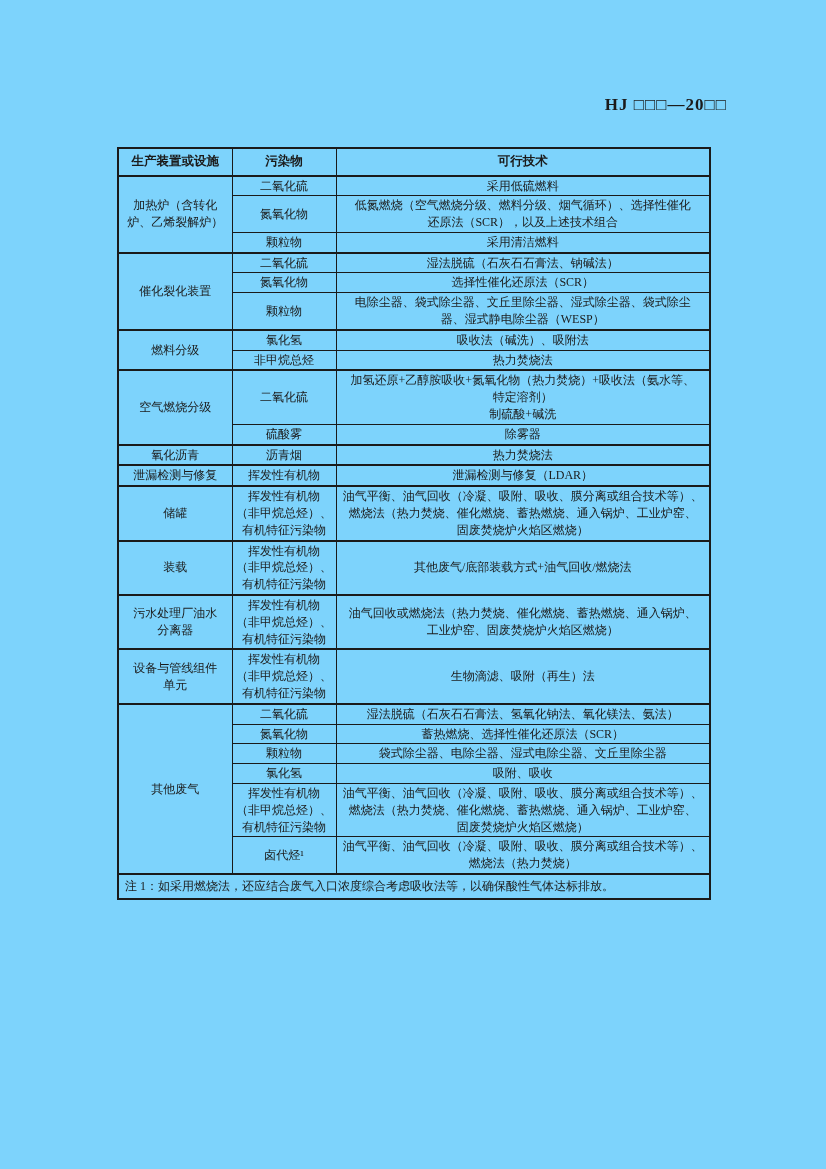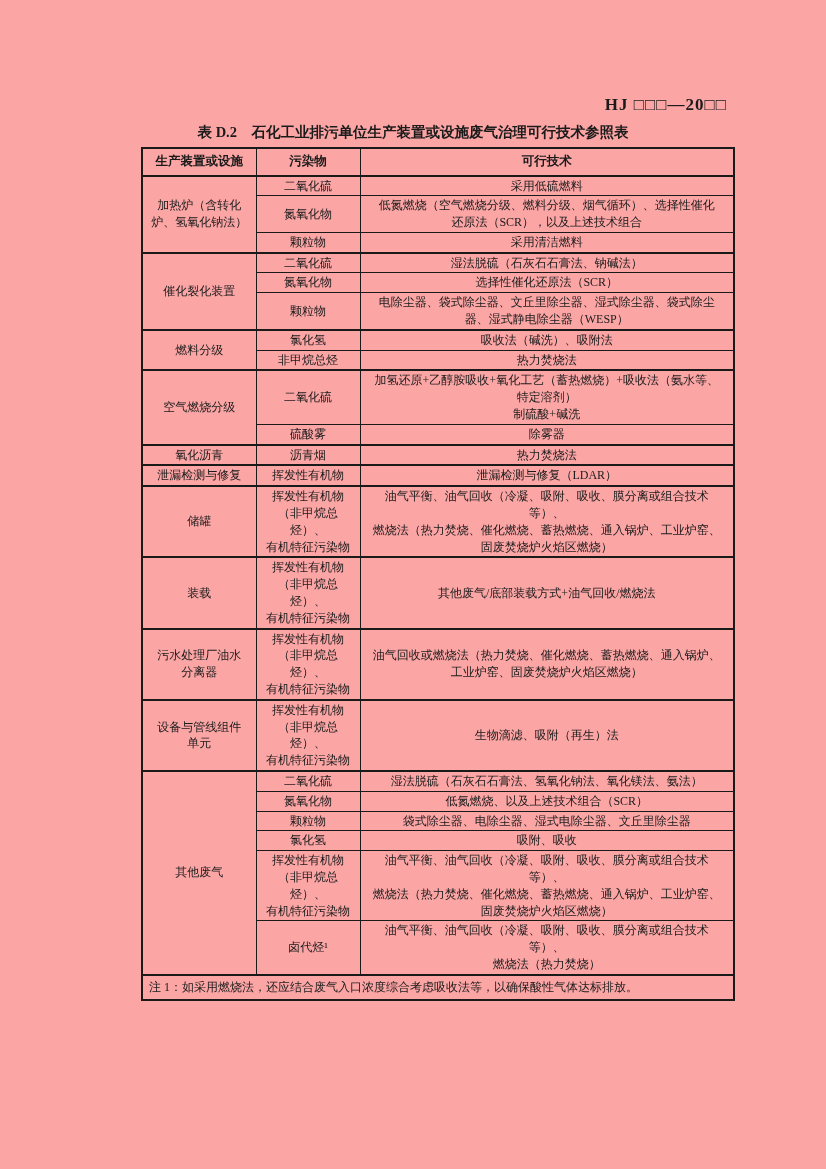--- a/index.html
+++ b/index.html
@@ -2,21 +2,21 @@
 <html><head>
 <meta charset="utf-8">
 <style>
   * { margin: 0; padding: 0; box-sizing: border-box; }
   html, body { background: #e8e8e8; }
   .page {
     position: relative;
     width: 826px;
     height: 1169px;
     margin: 0 auto;
-    background: #fca5a5;
+    background: #7dd3fc;
     font-family: "Liberation Serif", "DejaVu Serif", serif;
     color: #1b1b1b;
     overflow: hidden;
   }
   .doc-header {
     position: absolute;
     top: 95px;
     right: 99px;
     font-size: 17px;
     font-weight: bold;
@@ -33,27 +33,26 @@
     font-weight: bold;
   }
   table.ref-table {
     position: absolute;
     top: 147px;
     left: 117px;
     width: 592px;
     border-collapse: collapse;
     table-layout: fixed;
     border: 2px solid #1a1a1a;
-    margin-left: 24px;
   }
   .ref-table th, .ref-table td {
     border: 1px solid #1a1a1a;
     font-size: 12px;
     line-height: 1.4;
-    padding: 1px 8px;
+    padding: 1px 0;
     text-align: center;
     vertical-align: middle;
     white-space: pre-line;
   }
   .ref-table th {
     font-weight: bold;
     font-size: 12.5px;
     padding: 4px 3px;
   }
   .ref-table tr.group-start th,
@@ -73,39 +72,38 @@
     font-size: 13px;
   }
 </style>
 </head>
 <body>
 
 <div class="page">
 
   <div class="doc-header">HJ □□□—20□□</div>
 
-  <div class="table-title">表 D.2　石化工业排污单位生产装置或设施废气治理可行技术参照表</div>
 
   <table class="ref-table">
     <colgroup>
       <col style="width:114px">
       <col style="width:104px">
       <col style="width:374px">
     </colgroup>
     <thead>
       <tr>
         <th>生产装置或设施</th>
         <th>污染物</th>
         <th>可行技术</th>
       </tr>
     </thead>
     <tbody>
         <tr class="group-start">
           <td rowspan="3">加热炉（含转化
-炉、氢氧化钠法）</td>
+炉、乙烯裂解炉）</td>
           <td>二氧化硫</td>
           <td>采用低硫燃料</td>
         </tr>
         <tr>
           <td>氮氧化物</td>
           <td>低氮燃烧（空气燃烧分级、燃料分级、烟气循环）、选择性催化
 还原法（SCR），以及上述技术组合</td>
         </tr>
         <tr>
           <td>颗粒物</td>
@@ -130,21 +128,21 @@
           <td>氯化氢</td>
           <td>吸收法（碱洗）、吸附法</td>
         </tr>
         <tr>
           <td>非甲烷总烃</td>
           <td>热力焚烧法</td>
         </tr>
         <tr class="group-start">
           <td rowspan="2">空气燃烧分级</td>
           <td>二氧化硫</td>
-          <td>加氢还原+乙醇胺吸收+氧化工艺（蓄热燃烧）+吸收法（氨水等、
+          <td>加氢还原+乙醇胺吸收+氮氧化物（热力焚烧）+吸收法（氨水等、
 特定溶剂）
 制硫酸+碱洗</td>
         </tr>
         <tr>
           <td>硫酸雾</td>
           <td>除雾器</td>
         </tr>
         <tr class="group-start">
           <td rowspan="1">氧化沥青</td>
           <td>沥青烟</td>
@@ -188,21 +186,21 @@
 有机特征污染物</td>
           <td>生物滴滤、吸附（再生）法</td>
         </tr>
         <tr class="group-start">
           <td rowspan="6">其他废气</td>
           <td>二氧化硫</td>
           <td>湿法脱硫（石灰石石膏法、氢氧化钠法、氧化镁法、氨法）</td>
         </tr>
         <tr>
           <td>氮氧化物</td>
-          <td>低氮燃烧、以及上述技术组合（SCR）</td>
+          <td>蓄热燃烧、选择性催化还原法（SCR）</td>
         </tr>
         <tr>
           <td>颗粒物</td>
           <td>袋式除尘器、电除尘器、湿式电除尘器、文丘里除尘器</td>
         </tr>
         <tr>
           <td>氯化氢</td>
           <td>吸附、吸收</td>
         </tr>
         <tr>

